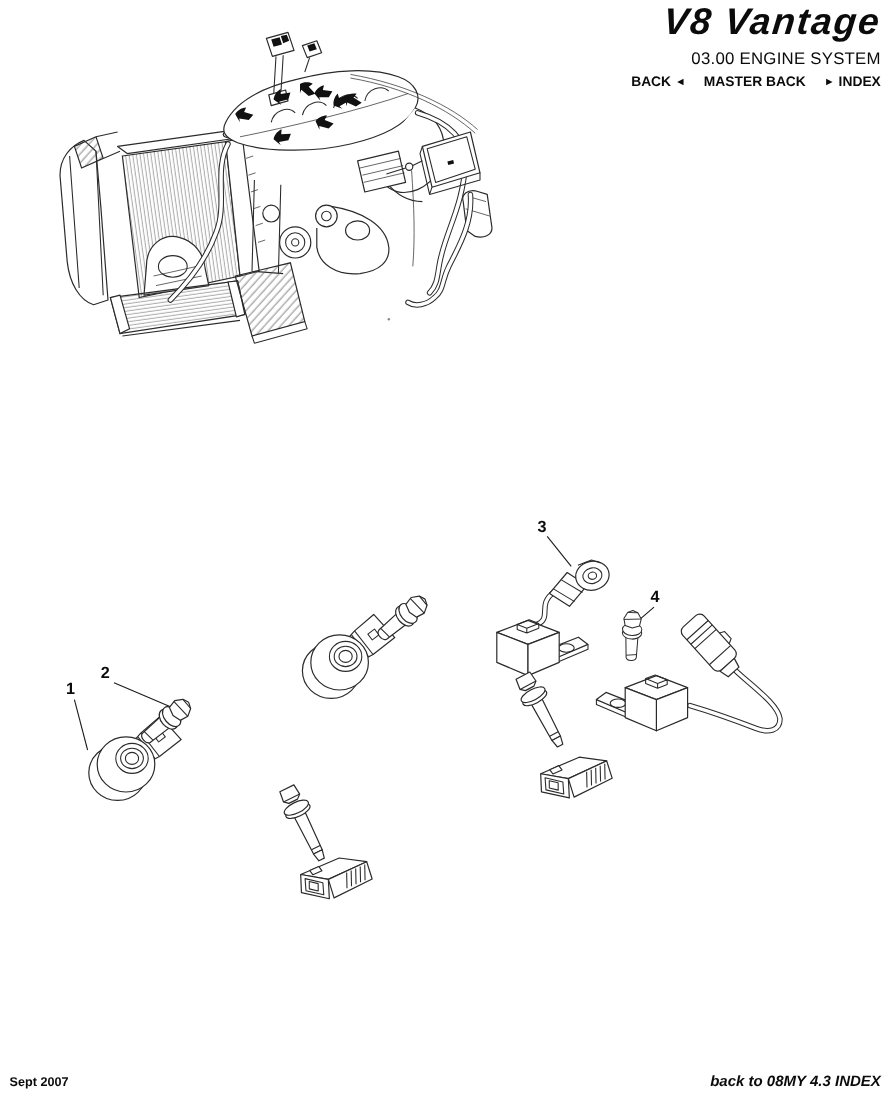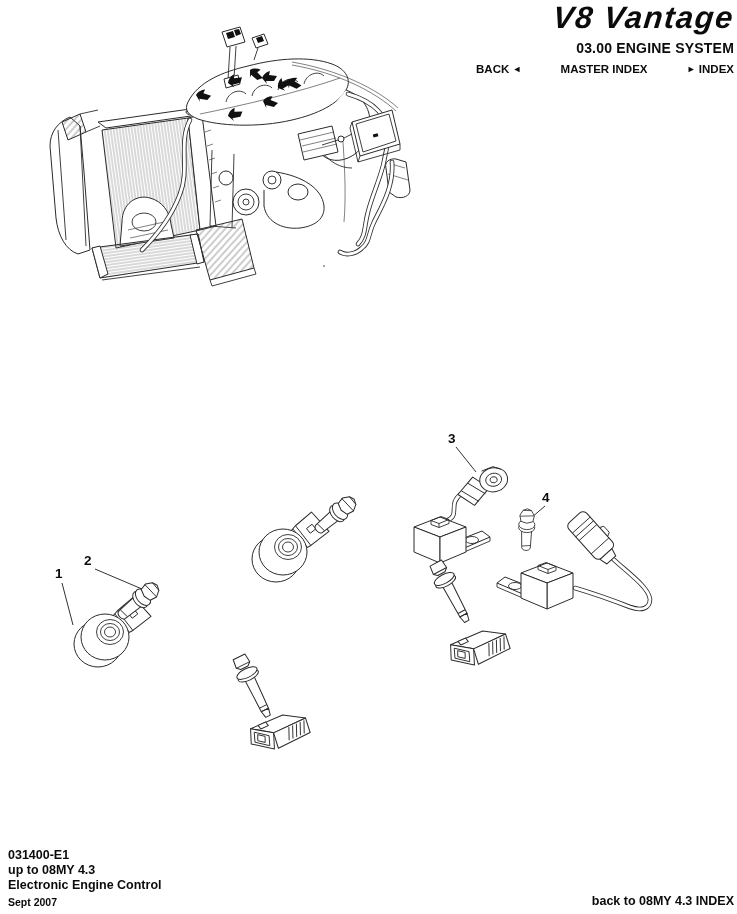--- a/index.html
+++ b/index.html
@@ -8,59 +8,59 @@
     font-family:"Liberation Sans", sans-serif;color:#111;
   }
   
   .brand{
     position:absolute;top:0;right:3px;
     font-size:31px;font-weight:bold;font-style:italic;
     letter-spacing:1.5px;transform:skewX(-6deg);white-space:nowrap;color:#0b0b0b;
   }
   .section-title{
     position:absolute;top:40px;right:3px;
-    font-size:14px;font-weight:bold;letter-spacing:.2px;color:#0b0b0b;margin-left:20px;
+    font-size:14px;font-weight:normal;letter-spacing:.2px;color:#0b0b0b;margin-left:20px;
   }
   .nav{
     position:absolute;top:63px;right:3px;
     font-size:11.5px;font-weight:bold;white-space:nowrap;color:#0b0b0b;
   }
-  .nav a{color:#0b0b0b;text-decoration:none;cursor:pointer;margin-left:24px;}
+  .nav a{color:#0b0b0b;text-decoration:none;cursor:pointer;}
   .nav .gap{display:inline-block;width:12px;}
   .arr{font-size:9px;position:relative;top:-1px;}
   
   .engine-svg{position:absolute;left:40px;top:22px;}
   .parts-svg{position:absolute;left:0;top:425px;}
   svg{display:block;}
   svg .w{fill:#fff;stroke:#2b2b2b;stroke-width:1;stroke-linejoin:round;}
   svg .n{fill:none;stroke:#2b2b2b;stroke-width:.9;stroke-linejoin:round;}
   svg .t{fill:none;stroke:#2b2b2b;stroke-width:.6;}
   svg .blk{fill:#111;stroke:none;}
   svg .tube-o{fill:none;stroke:#2b2b2b;stroke-width:4.6;stroke-linecap:round;}
   svg .tube-i{fill:none;stroke:#fff;stroke-width:2.9;stroke-linecap:round;}
   svg .lead{fill:none;stroke:#1a1a1a;stroke-width:.9;}
   svg text.lbl{font-family:"Liberation Sans",sans-serif;font-weight:bold;font-size:13.5px;fill:#0b0b0b;}
   
   .doc-block{position:absolute;left:8px;top:848px;font-size:12.5px;font-weight:bold;line-height:15px;color:#0b0b0b;}
   .issue-date{position:absolute;left:8px;top:896px;font-size:10.5px;font-weight:bold;color:#0b0b0b;}
   .index-link{
     position:absolute;right:3px;top:894px;font-size:12.5px;font-weight:bold;color:#0b0b0b;
-    text-decoration:none;cursor:pointer;
+    text-decoration:none;cursor:pointer;font-style:italic;
   }
 </style>
 </head>
 <body>
 
 <div class="page">
 
   <div class="brand">V8 Vantage</div>
   <div class="section-title">03.00 ENGINE SYSTEM</div>
   <div class="nav">
     <a><span>BACK</span> <span class="arr">◄</span></a><span class="gap"></span>
-    <a><span>MASTER INDEX</span></a><span class="gap"></span>
+    <a><span>MASTER BACK</span></a><span class="gap"></span>
     <a><span class="arr">►</span> <span>INDEX</span></a>
   </div>
 
   <svg class="engine-svg" width="372" height="276" viewBox="0 0 372 276">
     <defs>
       <pattern id="vhatch" width="3" height="8" patternUnits="userSpaceOnUse" patternTransform="rotate(-8)">
         <path d="M1,0 V8" stroke="#666" stroke-width="0.5"></path>
       </pattern>
       <pattern id="hhatch" width="8" height="3" patternUnits="userSpaceOnUse" patternTransform="rotate(-8)">
         <path d="M0,1 H8" stroke="#666" stroke-width="0.5"></path>
@@ -298,21 +298,16 @@
       </g>
 
     <g transform="translate(440,146) rotate(62)">
         <use href="#g-lbolt"></use>
       </g>
     <g transform="translate(450,228) rotate(-10)">
         <use href="#g-conn"></use>
       </g>
   </svg>
 
-  <div class="doc-block">
-    <div>031400-E1</div>
-    <div>up to 08MY 4.3</div>
-    <div>Electronic Engine Control</div>
-  </div>
   <div class="issue-date">Sept 2007</div>
   <a class="index-link">back to 08MY 4.3 INDEX</a>
 
 </div>
 
 </body></html>

